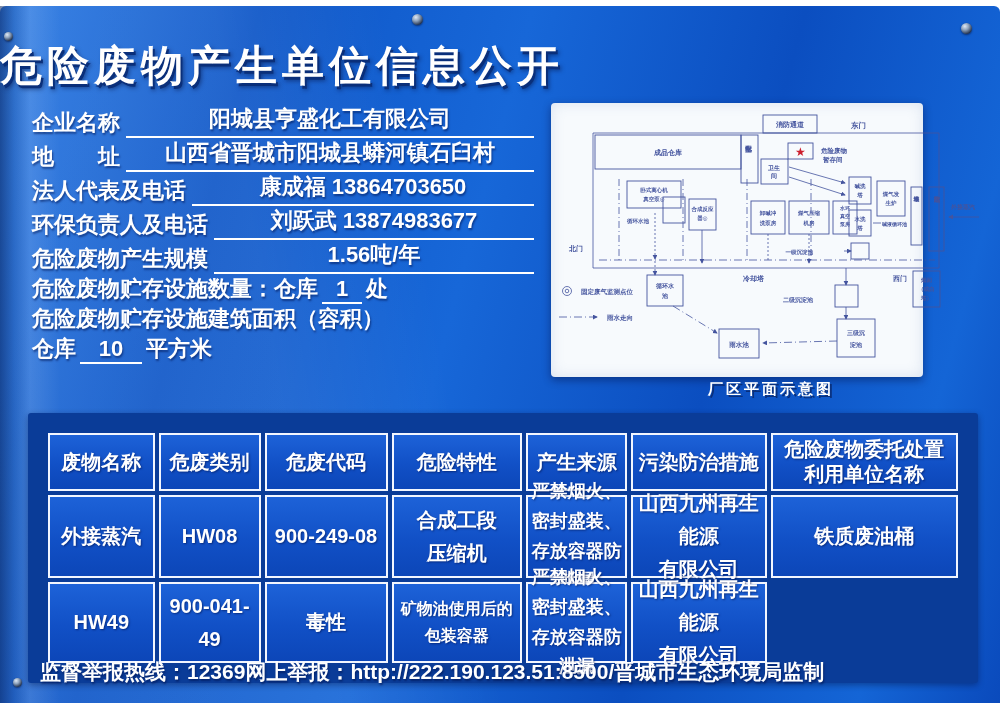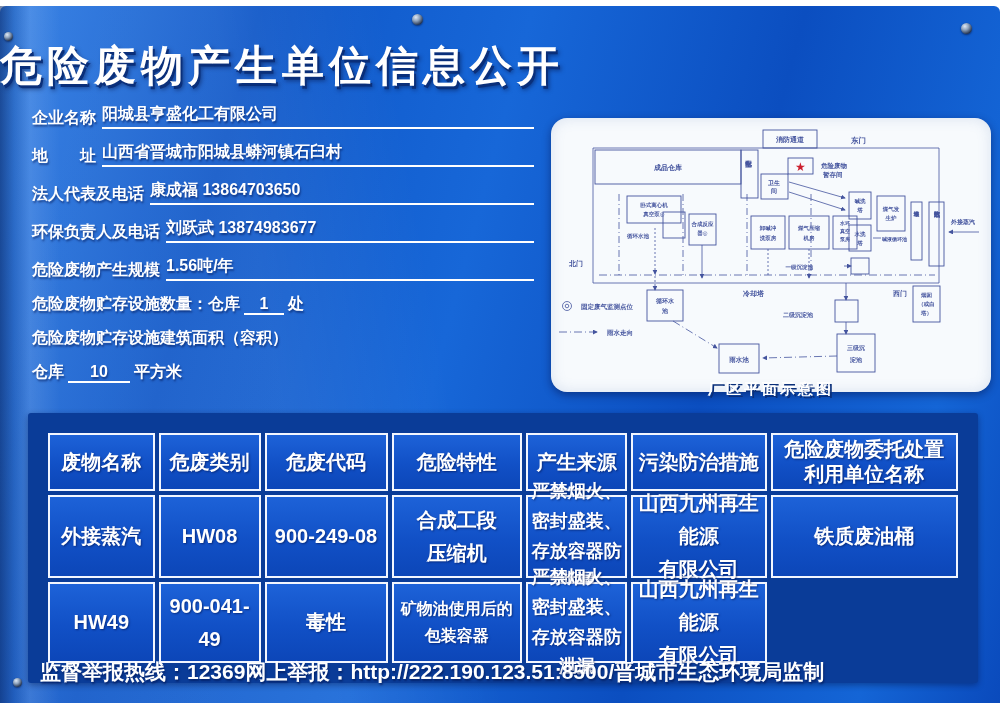--- a/index.html
+++ b/index.html
@@ -9,27 +9,27 @@
     border-radius:6px 6px 0 0;}
   #board::before{content:"";position:absolute;inset:0;pointer-events:none;
     background:linear-gradient(90deg,rgba(3,30,90,.55) 0px,rgba(3,30,90,.18) 14px,rgba(255,255,255,.10) 30px,rgba(255,255,255,0) 60px),
                linear-gradient(80deg,rgba(255,255,255,.08) 30%,rgba(255,255,255,0) 45%);}
   .screw{position:absolute;width:11px;height:11px;border-radius:50%;
     background:radial-gradient(circle at 35% 30%,#dfe9f5 0%,#8fa3bd 35%,#23324d 75%);box-shadow:0 1px 2px rgba(0,0,30,.5);}
   #title{position:absolute;left:0;top:32px;width:100%;text-align:left;color:#fff;font-size:42px;
     font-weight:bold;letter-spacing:5px;text-shadow:2px 3px 0 #0a2f7a,3px 4px 4px rgba(0,10,50,.5);}
   
   #info{position:absolute;left:32px;top:98px;width:502px;color:#fff;font-weight:bold;}
-  .info-row{display:flex;align-items:flex-end;margin-bottom:13px;font-size:16px;text-shadow:1px 2px 2px rgba(0,20,80,.55);}
+  .info-row{display:flex;align-items:flex-end;font-size:22px;text-shadow:1px 2px 2px rgba(0,20,80,.55);}
   .info-row .lbl{white-space:pre;flex:none;}
-  .info-row .val{flex:1;text-align:left;border-bottom:2.5px solid #fff;padding-bottom:2px;margin-left:6px;white-space:nowrap;}
+  .info-row .val{flex:1;text-align:center;border-bottom:2.5px solid #fff;padding-bottom:2px;margin-left:6px;white-space:nowrap;}
   .inline-num{display:inline-block;min-width:40px;text-align:center;border-bottom:2.5px solid #fff;margin:0 4px;}
   
-  #diagram-panel{position:absolute;left:551px;top:112px;width:440px;height:274px;background:#f7fafd;
-    border-radius:16px;box-shadow:0 3px 8px rgba(0,10,60,.45), inset 0 0 14px rgba(90,120,180,.18);}
+  #diagram-panel{position:absolute;left:551px;top:97px;width:372px;height:274px;background:#f7fafd;
+    border-radius:4px;box-shadow:0 3px 8px rgba(0,10,60,.45), inset 0 0 14px rgba(90,120,180,.18);}
   #diagram-caption{position:absolute;left:551px;top:374px;width:440px;text-align:center;color:#fff;
     font-size:15px;font-weight:bold;letter-spacing:3px;text-shadow:2px 2px 0 #0a2f7a;}
   #diagram-svg{width:440px;height:274px;}
   #diagram-svg text{fill:#44549e;font-weight:bold;}
   #diagram-svg .bx{fill:none;stroke:#44549e;stroke-width:0.9;}
   #diagram-svg .ln{stroke:#44549e;stroke-width:0.8;fill:none;}
   
   #waste-table{position:absolute;left:28px;top:407px;width:950px;background:#0a3c98;padding:20px;box-sizing:border-box;
     display:grid;grid-template-columns:111fr 106fr 128fr 136fr 105fr 141fr 195fr;grid-template-rows:58px 83px 81px;gap:4px;
     border-radius:3px;box-shadow:0 2px 6px rgba(0,10,50,.4);}

